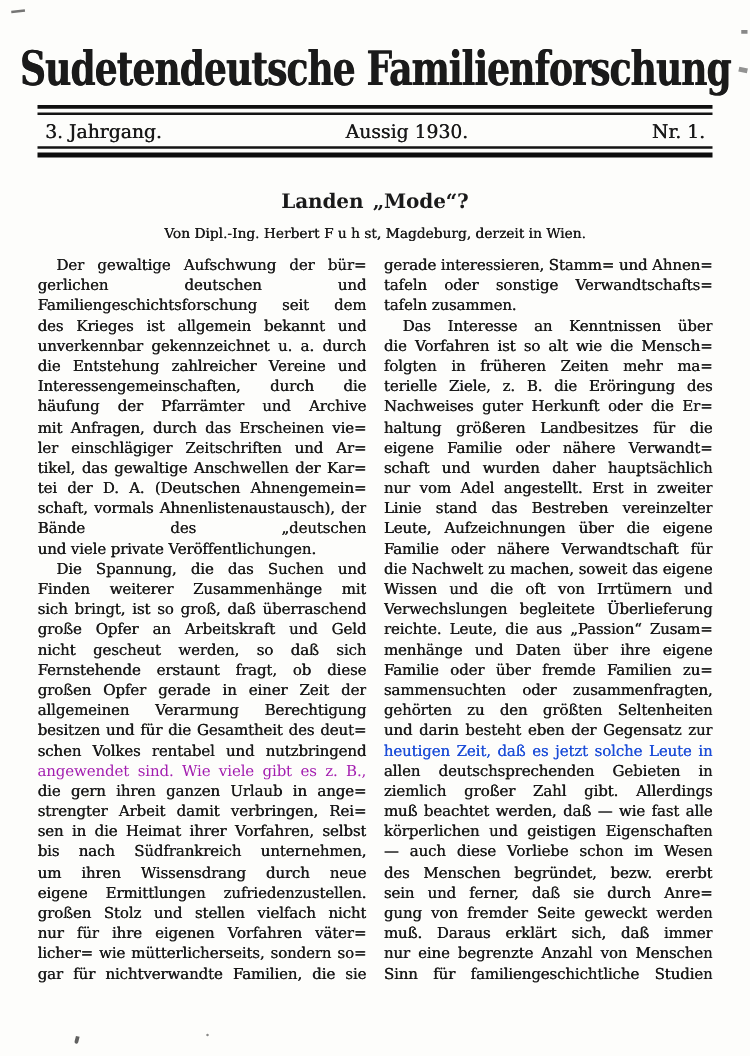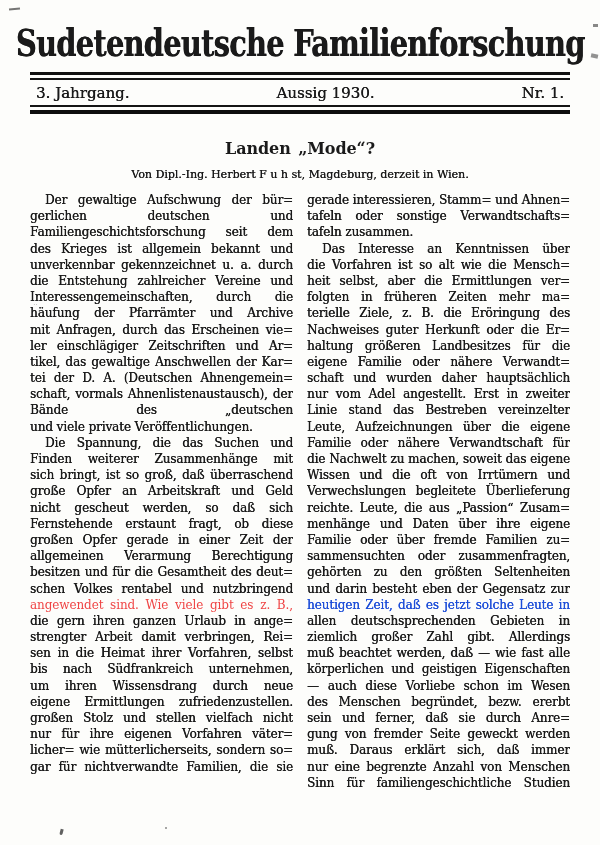--- a/index.html
+++ b/index.html
@@ -4,21 +4,21 @@
 <style>
   html, body { margin:0; padding:0; }
   body {
     width:600px; height:845px;
     background:#fdfdfb;
     font-family:"DejaVu Serif", serif;
     color:#1a1a1a;
     overflow:hidden;
     position:relative;
   }
-  .page { padding:12px 30px 0 30px; }
+  .page { padding:24px 30px 0 30px; }
 
   
   .masthead { display:flex; justify-content:center; margin-top:8px; }
   .masthead .mh {
     display:inline-block;
     font-size:38px; font-weight:bold;
     letter-spacing:-1px; white-space:nowrap;
     transform:scaleX(0.76); transform-origin:center;
     text-shadow:0.6px 0 0 currentColor;
   }
@@ -51,21 +51,21 @@
   .para { margin:0; }
   .line {
     font-size:12px; line-height:16.2px; height:16.2px;
     letter-spacing:-0.1px;
     text-align:justify; text-align-last:justify;
     overflow:hidden;
     text-shadow:0.3px 0 0 currentColor;
   }
   .line.indent { text-indent:15px; }
   .line.para-last { text-align-last:left; }
-  .line.fade-strong { color:#ef4444; text-shadow:none; filter:blur(0.2px); }
+  .line.fade-strong { color:#a21caf; text-shadow:none; filter:blur(0.2px); }
   .line.fade-medium { color:#1d4ed8; text-shadow:0.15px 0 0 currentColor; }
 
   
   .speck { position:absolute; background:#3a3a3a; }
   .speck-dash { left:9px; top:8px; width:11px; height:2px; transform:rotate(-6deg); opacity:.7; }
   .speck-edge1 { left:593px; top:24px; width:5px; height:3px; opacity:.6; }
   .speck-edge2 { left:591px; top:54px; width:7px; height:4px; opacity:.55; transform:rotate(12deg); }
   .speck-comma { left:60px; top:829px; width:3px; height:6px; border-radius:0 0 3px 3px; transform:rotate(14deg); opacity:.8; }
   .speck-dot { left:165px; top:827px; width:2px; height:2px; border-radius:50%; opacity:.6; }
 </style>
@@ -139,21 +139,20 @@
       </div>
     <div class="col">
         <div class="para">
           <div class="line">gerade interessieren, Stamm= und Ahnen=</div>
           <div class="line">tafeln oder sonstige Verwandtschafts=</div>
           <div class="line para-last">tafeln zusammen.</div>
         </div>
         <div class="para">
           <div class="line indent">Das Interesse an Kenntnissen über</div>
           <div class="line">die Vorfahren ist so alt wie die Mensch=</div>
-          <div class="line">heit selbst, aber die Ermittlungen ver=</div>
           <div class="line">folgten in früheren Zeiten mehr ma=</div>
           <div class="line">terielle Ziele, z. B. die Eröringung des</div>
           <div class="line">Nachweises guter Herkunft oder die Er=</div>
           <div class="line">haltung größeren Landbesitzes für die</div>
           <div class="line">eigene Familie oder nähere Verwandt=</div>
           <div class="line">schaft und wurden daher hauptsächlich</div>
           <div class="line">nur vom Adel angestellt. Erst in zweiter</div>
           <div class="line">Linie stand das Bestreben vereinzelter</div>
           <div class="line">Leute, Aufzeichnungen über die eigene</div>
           <div class="line">Familie oder nähere Verwandtschaft für</div>

